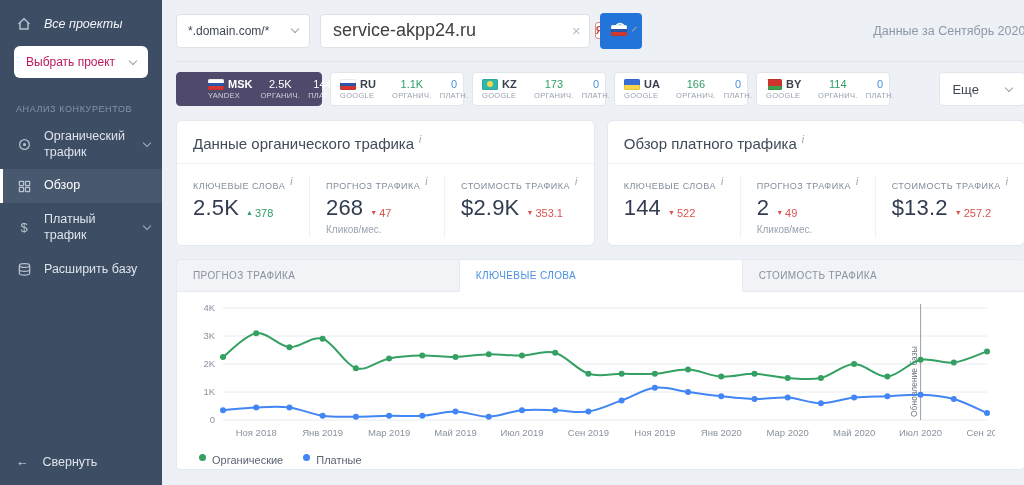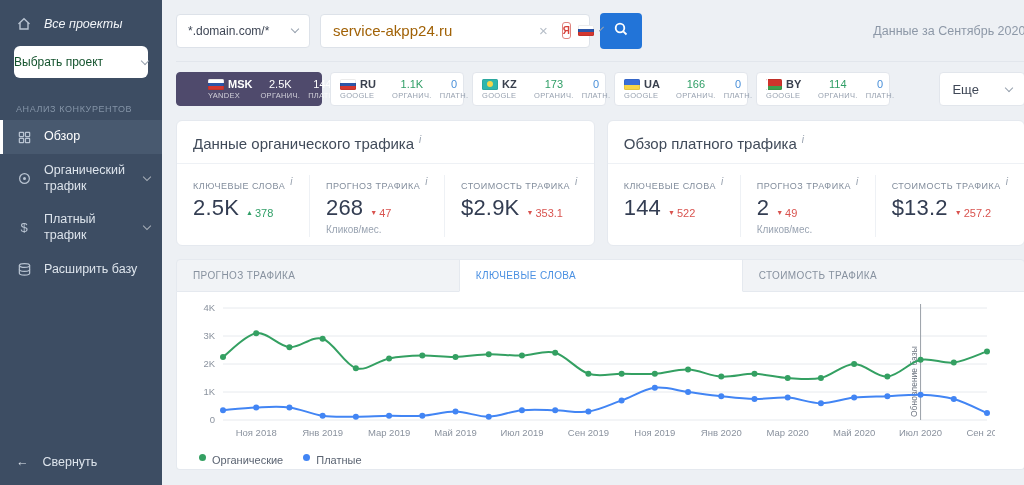--- a/index.html
+++ b/index.html
@@ -5,39 +5,39 @@
   * { box-sizing: border-box; margin: 0; padding: 0; }
   html,body { width:1024px; height:485px; overflow:hidden; }
   body { font-family:"Liberation Sans", sans-serif; background:#edf0f4; color:#3f4756; }
   .app { display:flex; width:1024px; height:485px; }
 
   
   .sidebar { width:162px; min-width:162px; background:#3d4d63; color:#c9d3df; display:flex; flex-direction:column; }
   .sb-top { display:flex; align-items:center; gap:12px; padding:16px 14px 12px 16px; color:#f2f5f9; font-size:12.5px; cursor:pointer;font-style:italic; }
   .sb-icon { width:16px; height:16px; display:inline-flex; align-items:center; justify-content:center; color:#b9c4d2; flex:0 0 16px; }
   .sb-icon svg { display:block; }
-  .project-select { margin:2px 14px 0 14px; height:32px; background:#fff; border-radius:6px; display:flex; align-items:center; justify-content:space-between; padding:0 0; color:#14532d; font-size:12px; cursor:pointer; }
+  .project-select { margin:2px 14px 0 14px; height:32px; background:#fff; border-radius:6px; display:flex; align-items:center; justify-content:space-between; padding:0 12px; color:#be185d; font-size:12px; cursor:pointer; }
   .sb-section { margin:26px 16px 6px; font-size:9px; letter-spacing:.6px; color:#8494a7; }
   .sb-item { display:flex; align-items:center; gap:12px; padding:9px 12px 9px 16px; font-size:12.5px; color:#dde4ec; cursor:pointer; position:relative; line-height:1.25; }
   .sb-item.active { background:#48596f; color:#fff; }
   .sb-item.active::before { content:""; position:absolute; left:0; top:0; bottom:0; width:3px; background:#fff; }
   .sb-item .lbl { flex:1; }
   .sb-spacer { flex:1; }
   .sb-collapse { display:flex; align-items:center; gap:14px; padding:12px 16px 16px; font-size:12.5px; color:#dde4ec; cursor:pointer; }
   .chev { display:inline-block; width:6px; height:6px; border-right:1.5px solid #97a1ae; border-bottom:1.5px solid #97a1ae; transform:rotate(45deg); margin-top:-3px; }
   .chev.light { border-color:rgba(255,255,255,.55); }
   .dollar { font-size:13px; color:#b9c4d2; }
 
   
   .main { flex:1; display:flex; flex-direction:column; padding:0 12px 0 14px; }
 
   .topbar { height:62px; display:flex; align-items:center; gap:10px; border-bottom:1px solid #e2e6ec; }
   .pattern-select { width:134px; height:34px; background:#fff; border:1px solid #dde2e9; border-radius:4px; display:flex; align-items:center; justify-content:space-between; padding:0 11px; font-size:12px; color:#3f4756; cursor:pointer; }
   .search-box { width:270px; height:34px; background:#fff; border:1px solid #dde2e9; border-radius:4px; display:flex; align-items:center; padding:0 9px 0 12px; gap:7px; }
-  .search-text { flex:1; font-size:15px; color:#a16207; border:none; outline:none; background:transparent; font-family:"Liberation Sans",sans-serif; }
+  .search-text { flex:1; font-size:18px; color:#404040; border:none; outline:none; background:transparent; font-family:"Liberation Sans",sans-serif; }
   .clear-x { color:#b6bec8; font-size:15px; line-height:1; cursor:pointer; }
   .vdiv { width:1px; height:18px; background:#e4e8ee; }
   .ya-badge { width:15px; height:17px; border:1px solid #e0847f; border-radius:3px; display:flex; align-items:center; justify-content:center; font-size:10px; font-weight:bold; color:#d6433c; background:#fff; }
   .flag { width:16px; height:11px; border-radius:1.5px; display:inline-block; position:relative; box-shadow:inset 0 0 0 1px rgba(0,0,0,.08); overflow:hidden; flex:0 0 16px; }
   [data-flag="ru"] { background:linear-gradient(180deg,#fff 0 34%,#2b55a8 34% 67%,#d3372f 67% 100%); }
   [data-flag="kz"] { background:#2fb6ad; }
   [data-flag="kz"]::after { content:""; position:absolute; left:5px; top:2.5px; width:6px; height:6px; border-radius:50%; background:#f5d64a; }
   [data-flag="ua"] { background:linear-gradient(180deg,#3a6fd8 0 50%,#f8d648 50% 100%); }
   [data-flag="by"] { background:linear-gradient(180deg,#d0342c 0 60%,#3f9e4d 60% 100%); }
   [data-flag="by"]::before { content:""; position:absolute; left:0; top:0; bottom:0; width:2px; background:#fff; }
@@ -109,40 +109,40 @@
     </div>
 
     <div class="project-select">
       <span>Выбрать проект</span>
       <span class="chev"></span>
     </div>
 
     <div class="sb-section">АНАЛИЗ КОНКУРЕНТОВ</div>
 
     <nav>
+      <div class="sb-item">
+        <span class="sb-icon">
+          <svg width="15" height="15" viewBox="0 0 16 16" fill="none" stroke="currentColor" stroke-width="1.3">
+              <circle cx="8" cy="8" r="5.2"></circle>
+              <circle cx="8" cy="8" r="1.6" fill="currentColor" stroke="none"></circle>
+            </svg>
+        </span>
+        <span class="lbl">Органический трафик</span>
+        <span class="chev light"></span>
+      </div>
       <div class="sb-item active">
         <span class="sb-icon">
           <svg width="15" height="15" viewBox="0 0 16 16" fill="none" stroke="currentColor" stroke-width="1.3">
               <rect x="2.5" y="2.5" width="4.5" height="4.5" rx="0.5"></rect>
               <rect x="9" y="2.5" width="4.5" height="4.5" rx="0.5"></rect>
               <rect x="2.5" y="9" width="4.5" height="4.5" rx="0.5"></rect>
               <rect x="9" y="9" width="4.5" height="4.5" rx="0.5"></rect>
             </svg>
         </span>
         <span class="lbl">Обзор</span>
-      </div>
-      <div class="sb-item">
-        <span class="sb-icon">
-          <svg width="15" height="15" viewBox="0 0 16 16" fill="none" stroke="currentColor" stroke-width="1.3">
-              <circle cx="8" cy="8" r="5.2"></circle>
-              <circle cx="8" cy="8" r="1.6" fill="currentColor" stroke="none"></circle>
-            </svg>
-        </span>
-        <span class="lbl">Органический трафик</span>
-        <span class="chev light"></span>
       </div>
       <div class="sb-item">
         <span class="sb-icon dollar">$</span>
         <span class="lbl">Платный трафик</span>
         <span class="chev light"></span>
       </div>
       <div class="sb-item">
         <span class="sb-icon">
           <svg width="15" height="15" viewBox="0 0 16 16" fill="none" stroke="currentColor" stroke-width="1.3">
               <ellipse cx="8" cy="3.8" rx="5.5" ry="2"></ellipse>

